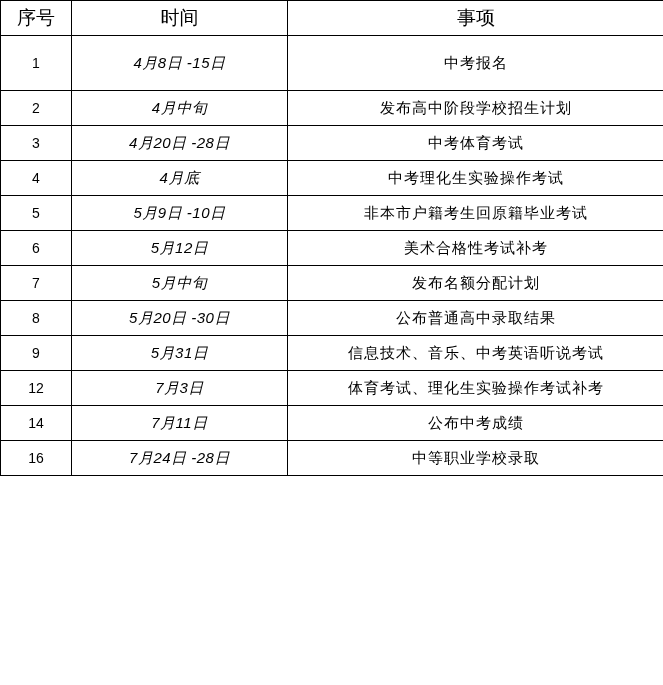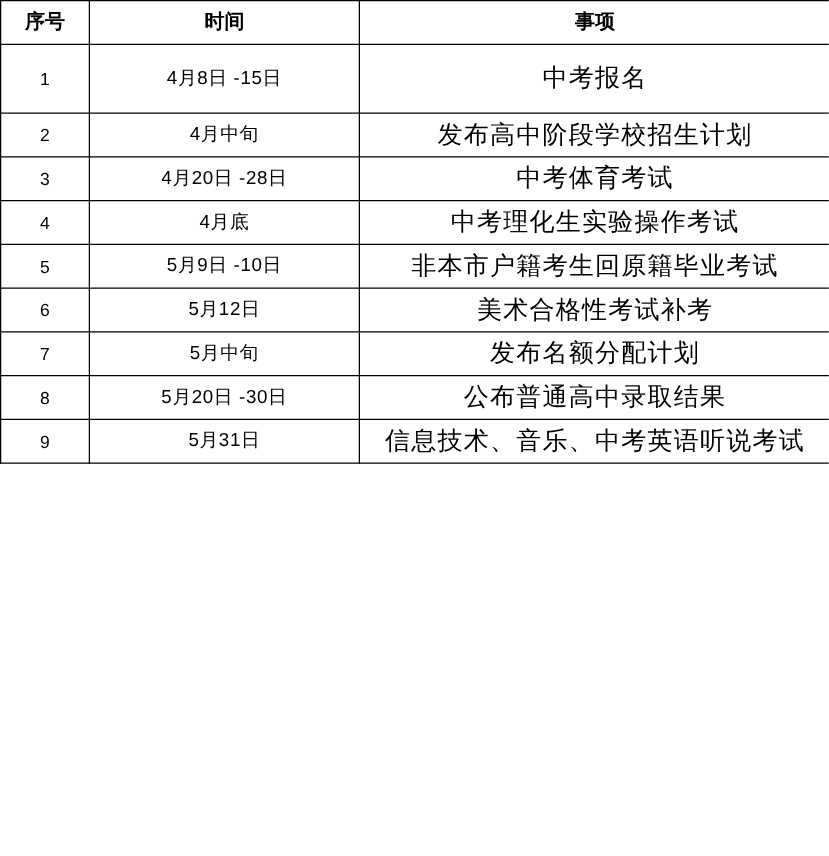--- a/index.html
+++ b/index.html
@@ -23,39 +23,40 @@
   .schedule-table td {
     border: 1px solid #000000;
     text-align: center;
     vertical-align: middle;
     font-size: 15px;
     line-height: 1.3;
     padding: 0;
   }
   .schedule-table thead th {
     height: 34px;
-    font-weight: bold;
-    font-size: 16px;
+    font-weight: normal;
+    font-size: 19px;
   }
   .col-index { width: 70px; }
   .col-time  { width: 215px; }
   .col-item  { width: 376px; }
 
   .schedule-table tbody tr { height: 35px; }
   .schedule-table tbody tr.tall-row { height: 55px; }
 
   td.cell-index {
     font-size: 14px;
   }
   td.cell-time {
     font-size: 15px;
     letter-spacing: 0.5px;
+    font-style: italic;
   }
   td.cell-item {
-    font-size: 20px;
+    font-size: 15px;
     letter-spacing: 1px;
   }
 </style>
 </head>
 <body>
 
 <table class="schedule-table">
   <thead>
     <tr>
       <th class="col-index">序号</th>
@@ -102,14 +103,29 @@
     <tr>
       <td class="cell-index">8</td>
       <td class="cell-time">5月20日 -30日</td>
       <td class="cell-item">公布普通高中录取结果</td>
     </tr>
     <tr>
       <td class="cell-index">9</td>
       <td class="cell-time">5月31日</td>
       <td class="cell-item">信息技术、音乐、中考英语听说考试</td>
     </tr>
+    <tr>
+      <td class="cell-index">12</td>
+      <td class="cell-time">7月3日</td>
+      <td class="cell-item">体育考试、理化生实验操作考试补考</td>
+    </tr>
+    <tr>
+      <td class="cell-index">14</td>
+      <td class="cell-time">7月11日</td>
+      <td class="cell-item">公布中考成绩</td>
+    </tr>
+    <tr>
+      <td class="cell-index">16</td>
+      <td class="cell-time">7月24日 -28日</td>
+      <td class="cell-item">中等职业学校录取</td>
+    </tr>
   </tbody>
 </table>
 
 </body></html>

